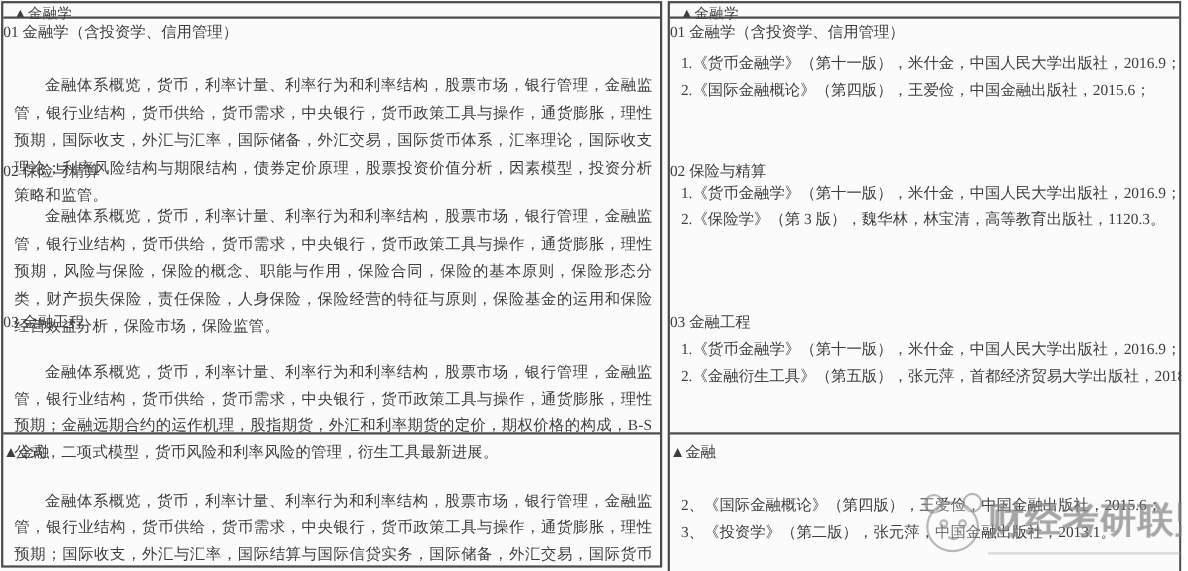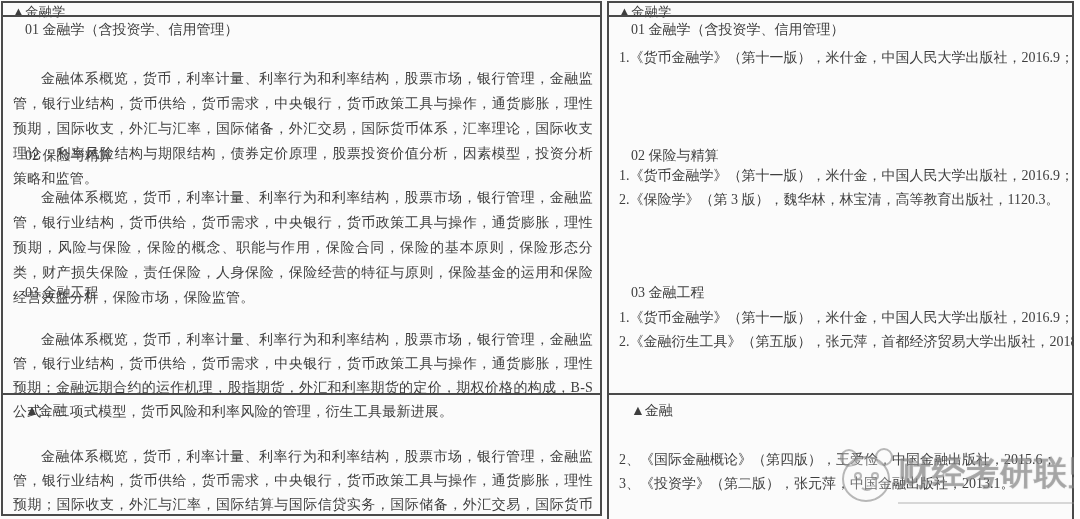--- a/index.html
+++ b/index.html
@@ -7,21 +7,21 @@
     position:relative; width:1074px; height:519px;
     background:#fbfbfb; overflow:hidden;
     font-family:"Liberation Serif","DejaVu Serif",serif;
     color:#3e3e3e;
   }
   .panel { position:absolute; border:2px solid #4a4a4a; background:#fbfbfb; box-sizing:border-box; }
   .panel-left  { left:1px;  top:1px; width:601px; height:515px; }
   .panel-right { left:607px; top:1px; width:467px; height:545px; }
   .rule { position:absolute; left:0; right:0; height:2px; background:#4a4a4a; }
   .hdr { position:absolute; left:9px; top:0px; font-size:13px; letter-spacing:0.5px; white-space:nowrap; }
-  .sec-title { position:absolute; left:22px; font-size:14px; white-space:nowrap;font-family:Liberation Serif, serif; }
+  .sec-title { position:absolute; left:0; font-size:14px; white-space:nowrap;font-family:Liberation Serif, serif; }
   .sec-body {
     position:absolute; left:10px; width:580px; font-size:14px; line-height:25px;
     text-align:justify; text-indent:2em; letter-spacing:0.2px;margin-top:21px;
   }
   .book { position:absolute; left:10px; font-size:14px; white-space:nowrap; }
   
   .watermark { position:absolute; left:834px; top:444px; display:flex; align-items:flex-start; z-index:5; pointer-events:none; }
   .wm-logo { position:relative; top:2px; flex:0 0 auto; }
   .wm-text {
     font-family:"Liberation Sans","DejaVu Sans",sans-serif;
@@ -55,20 +55,21 @@
     <div class="sec-title" style="top:399px;">▲金融</div>
     <div class="sec-body" style="top:421px; line-height:24px;">金融体系概览，货币，利率计量、利率行为和利率结构，股票市场，银行管理，金融监管，银行业结构，货币供给，货币需求，中央银行，货币政策工具与操作，通货膨胀，理性预期；国际收支，外汇与汇率，国际结算与国际信贷实务，国际储备，外汇交易，国际货币体系，国际金融市场；利率风险结构与期限结构，债券定价原理，股票投资价值分析，因素模型，投资分析策略和监管。</div>
   </div>
 
   <div class="panel panel-right">
     <div class="hdr">▲金融学</div>
     <div class="rule" style="top:12px;"></div>
 
     <div class="sec-title" style="top:18px;">01 金融学（含投资学、信用管理）</div>
     <div class="book" style="top:46px;">1.《货币金融学》（第十一版），米什金，中国人民大学出版社，2016.9；</div>
+    <div class="book" style="top:70px;">2.《国际金融概论》（第四版），王爱俭，中国金融出版社，2015.6；</div>
 
     <div class="sec-title" style="top:144px;">02 保险与精算</div>
     <div class="book" style="top:164px;">1.《货币金融学》（第十一版），米什金，中国人民大学出版社，2016.9；</div>
     <div class="book" style="top:188px;">2.《保险学》（第 3 版），魏华林，林宝清，高等教育出版社，1120.3。</div>
 
     <div class="sec-title" style="top:281px;">03 金融工程</div>
     <div class="book" style="top:306px;">1.《货币金融学》（第十一版），米什金，中国人民大学出版社，2016.9；</div>
     <div class="book" style="top:330px;">2.《金融衍生工具》（第五版），张元萍，首都经济贸易大学出版社，2018.12。</div>
 
     <div class="rule" style="top:390px;"></div>

